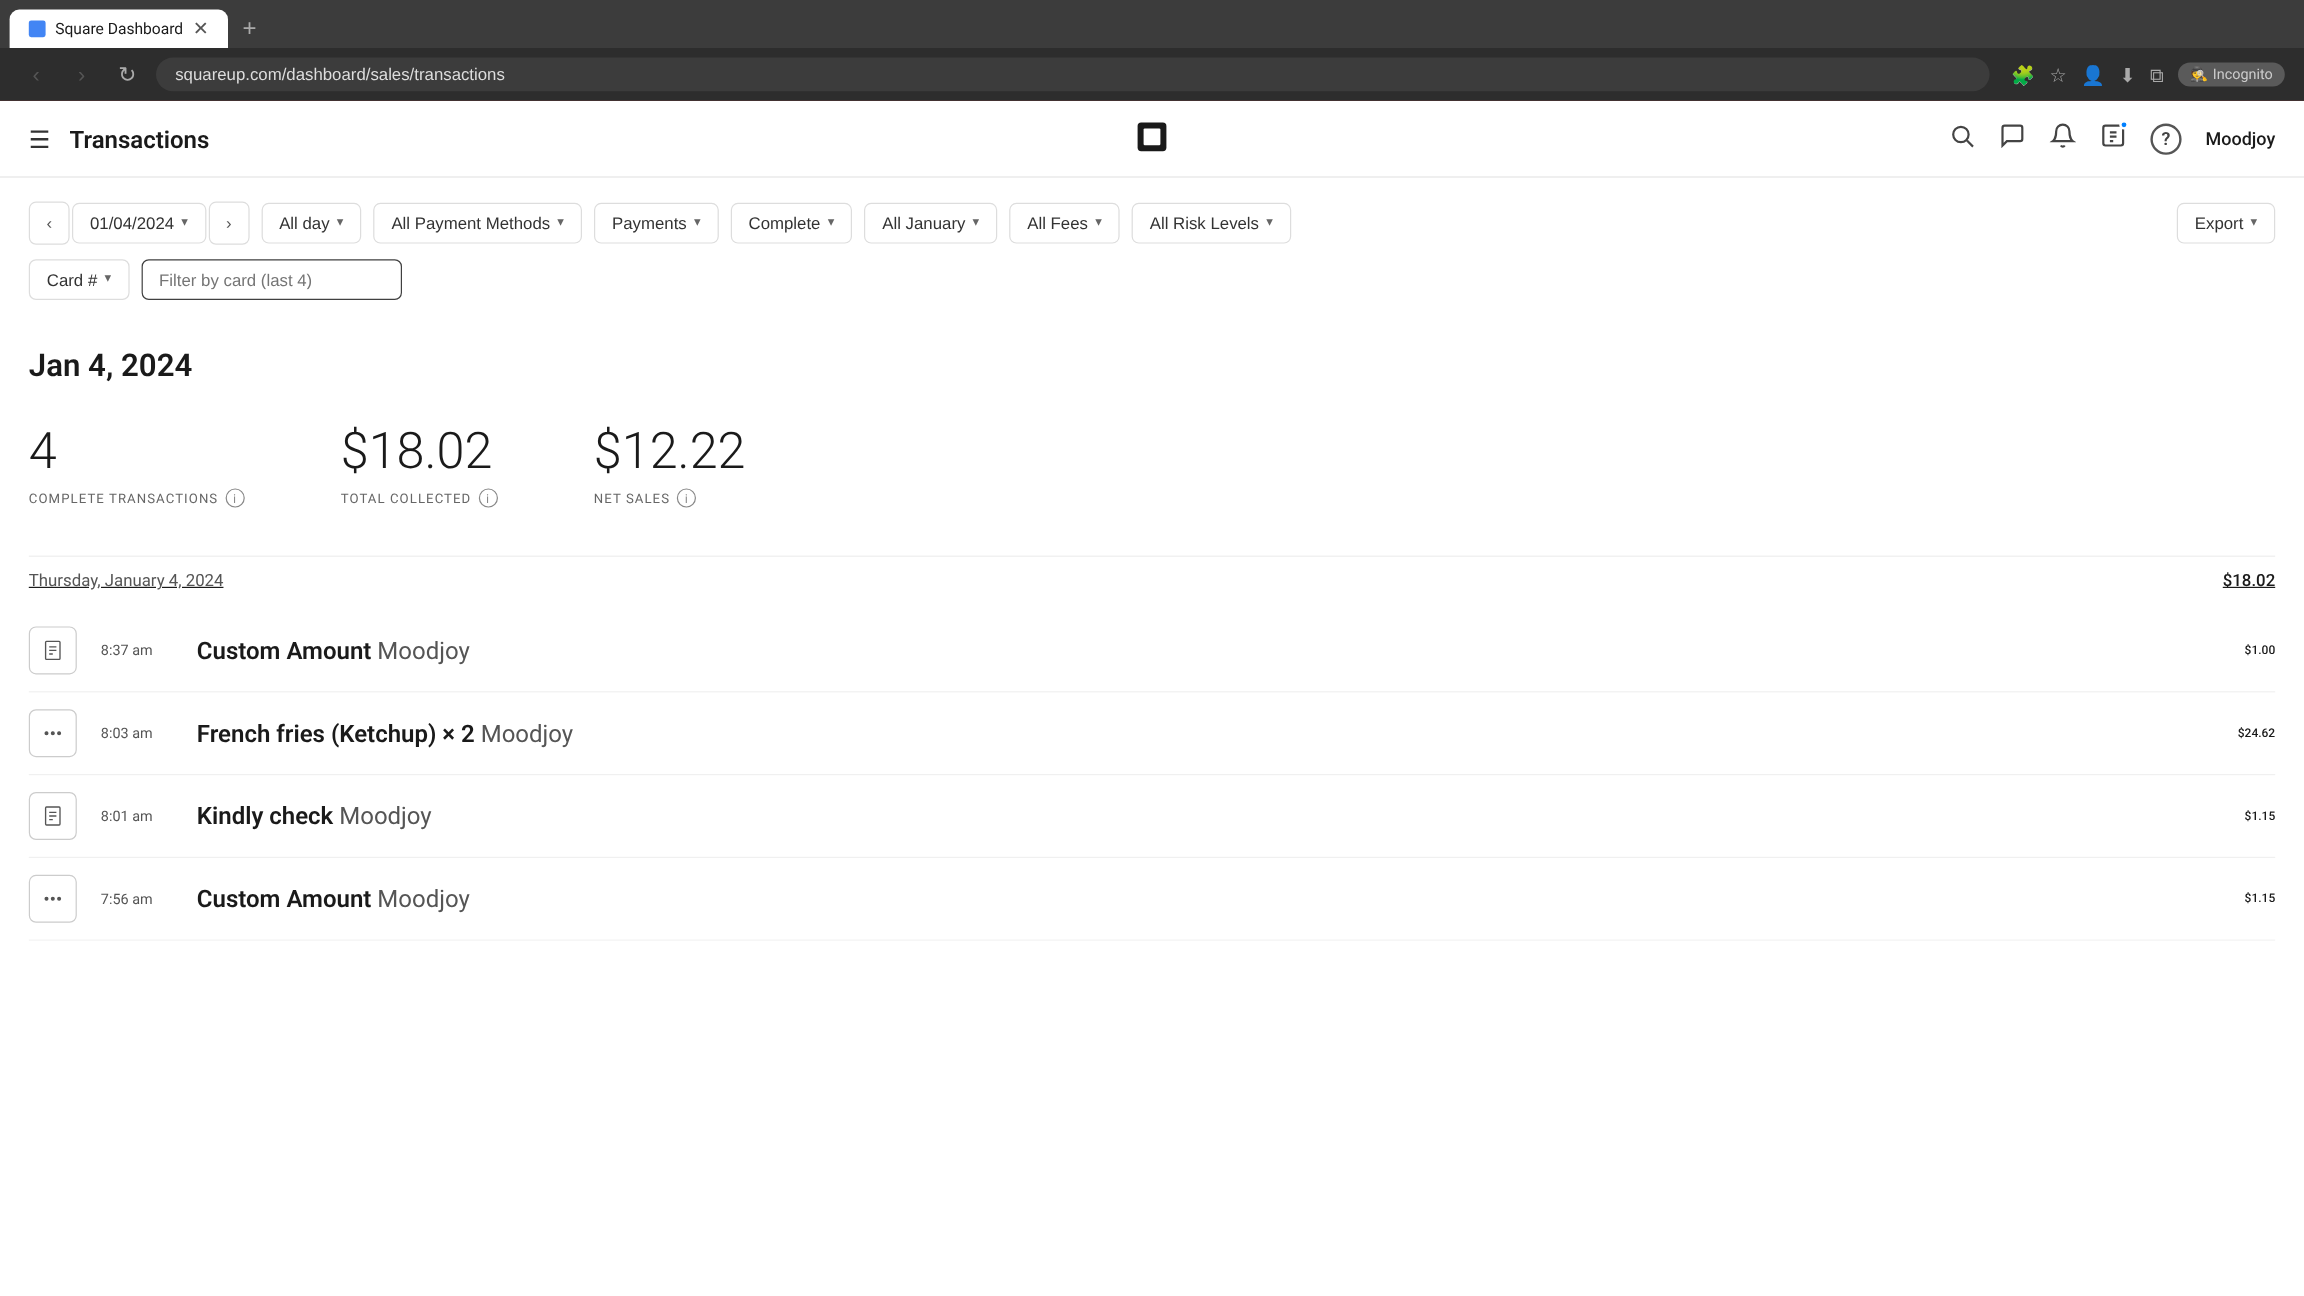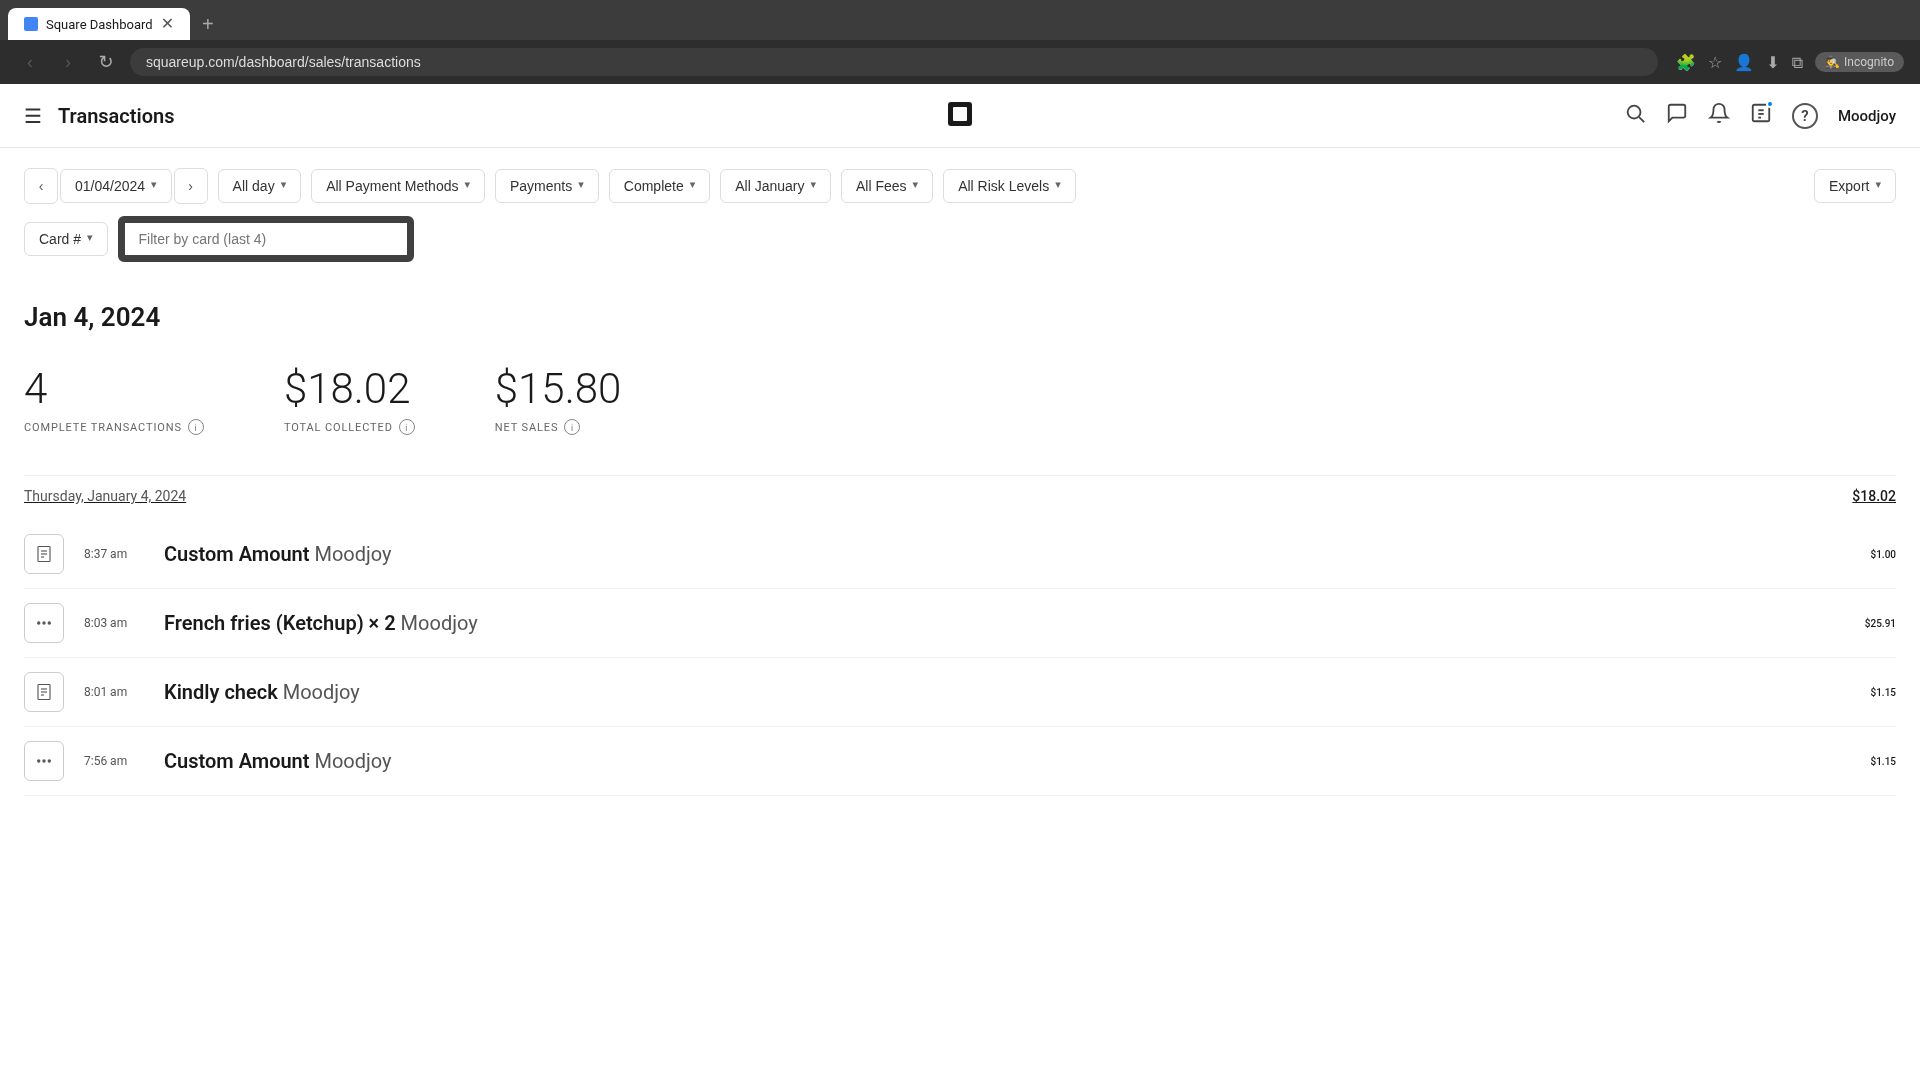--- a/index.html
+++ b/index.html
@@ -38,21 +38,21 @@
 
     
     .filters-row { display: flex; align-items: center; padding: 20px 24px 12px; gap: 10px; flex-wrap: wrap; }
     .filter-btn { display: flex; gap: 6px; border: 1px solid #ddd; background: #fff; border-radius: 6px; padding: 8px 14px; font-size: 14px; cursor: pointer; color: #333; white-space: nowrap; }
     .filter-btn .chevron { font-size: 11px; color: #666; }
     .date-nav { display: flex; align-items: center; gap: 2px; }
     .date-nav-btn { border: 1px solid #ddd; background: #fff; border-radius: 6px; width: 34px; height: 36px; display: flex; align-items: center; justify-content: center; cursor: pointer; color: #555; font-size: 14px; }
 
     
     .card-filter-row { display: flex; align-items: center; padding: 0 24px 16px; gap: 10px; }
-    .card-filter-input { border: 7px solid #404040; border-radius: 6px; padding: 8px 14px; font-size: 14px; color: #666; outline: none; width: 296px; }
+    .card-filter-input { border: 1px solid #404040; border-radius: 6px; padding: 8px 14px; font-size: 14px; color: #666; outline: none; width: 217px; }
 
     
     .content { padding: 24px 24px 0; }
     .date-heading { font-size: 26px; font-weight: 600; color: #1a1a1a; margin-bottom: 32px; }
 
     
     .stats-row { display: flex; align-items: flex-start; gap: 80px; margin-bottom: 40px; }
     .stat-block {}
     .stat-value { font-size: 42px; font-weight: 300; color: #1a1a1a; margin-bottom: 6px; }
     .stat-label { font-size: 11px; font-weight: 400; color: #666; letter-spacing: 0.08em; text-transform: uppercase; display: flex; align-items: center; gap: 6px; }
@@ -219,21 +219,21 @@
 
     <div class="stat-block">
       <div class="stat-value">$18.02</div>
       <div class="stat-label">
         <span>TOTAL COLLECTED</span>
         <span class="info-icon">ℹ</span>
       </div>
     </div>
 
     <div class="stat-block">
-      <div class="stat-value">$15.80</div>
+      <div class="stat-value">$12.22</div>
       <div class="stat-label">
         <span>NET SALES</span>
         <span class="info-icon">ℹ</span>
       </div>
     </div>
   </div>
 
   <div class="transactions-section">
     <div class="section-date-row">
       <span class="section-date">Thursday, January 4, 2024</span>
@@ -261,21 +261,21 @@
         <svg width="18" height="18" viewBox="0 0 24 24" fill="none" stroke="#555" stroke-width="1.5">
             <circle cx="5" cy="12" r="1.5" fill="#555"></circle>
             <circle cx="12" cy="12" r="1.5" fill="#555"></circle>
             <circle cx="19" cy="12" r="1.5" fill="#555"></circle>
           </svg>
       </div>
       <span class="transaction-time">8:03 am</span>
       <span class="transaction-desc">
         <strong>French fries (Ketchup) × 2</strong><span class="merchant"> Moodjoy</span>
       </span>
-      <span class="transaction-amount">$25.91</span>
+      <span class="transaction-amount">$24.62</span>
     </div>
 
     <div class="transaction-row">
       <div class="transaction-icon">
         <svg width="18" height="18" viewBox="0 0 24 24" fill="none" stroke="#555" stroke-width="1.5">
             <rect x="4" y="2" width="16" height="20" rx="1"></rect>
             <line x1="8" y1="8" x2="16" y2="8"></line>
             <line x1="8" y1="12" x2="16" y2="12"></line>
             <line x1="8" y1="16" x2="12" y2="16"></line>
           </svg>

